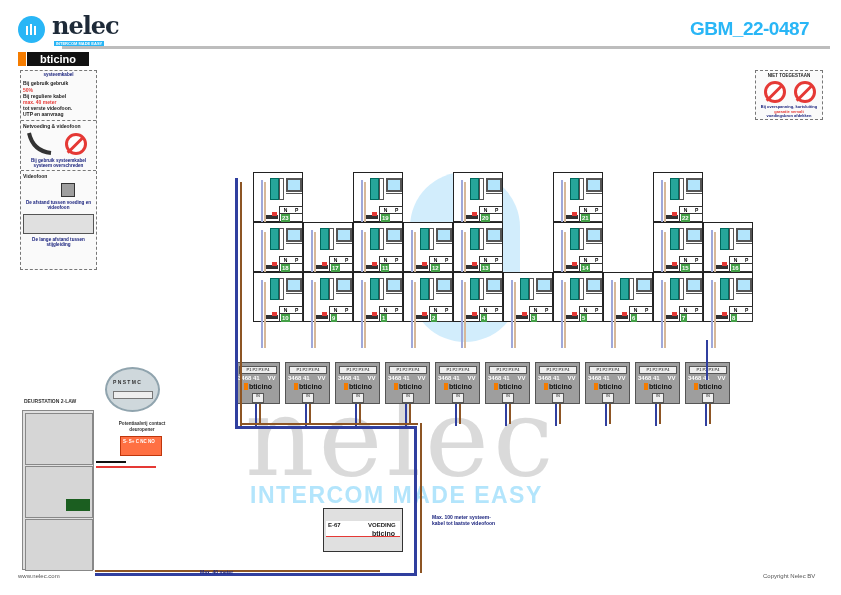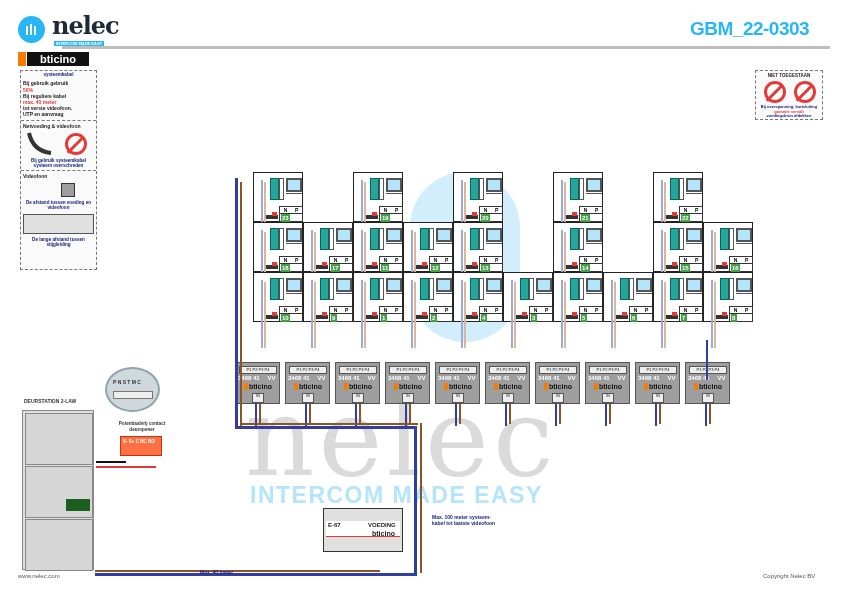--- a/index.html
+++ b/index.html
@@ -65,21 +65,21 @@
 
 <div class="abs logo-circle"></div>
 <svg class="abs logo-bars" viewBox="0 0 13 13">
   <rect x="1" y="3" width="2" height="9" fill="#fff"></rect>
     <rect x="5" y="1" width="2" height="11" fill="#fff"></rect>
     <rect x="9" y="3" width="2" height="9" fill="#fff"></rect>
 </svg>
 <div class="abs logo-text">nelec</div>
 <div class="abs logo-tag">INTERCOM MADE EASY</div>
 <div class="abs header-rule"></div>
-<div class="abs doc-id">GBM_22-0303</div>
+<div class="abs doc-id">GBM_22-0487</div>
 <div class="abs bticino"><span class="b1"></span><span class="b2">bticino</span></div>
 
 <div class="abs notes-panel">
   <div class="note-blue">systeemkabel</div>
   <div class="note-text">
     <div>Bij gebruik gebruik</div>
     <div><span class="red">50%</span></div>
     <div>Bij reguliere kabel</div>
     <div class="red">max. 40 meter</div>
     <div>tot verste videofoon.</div>

